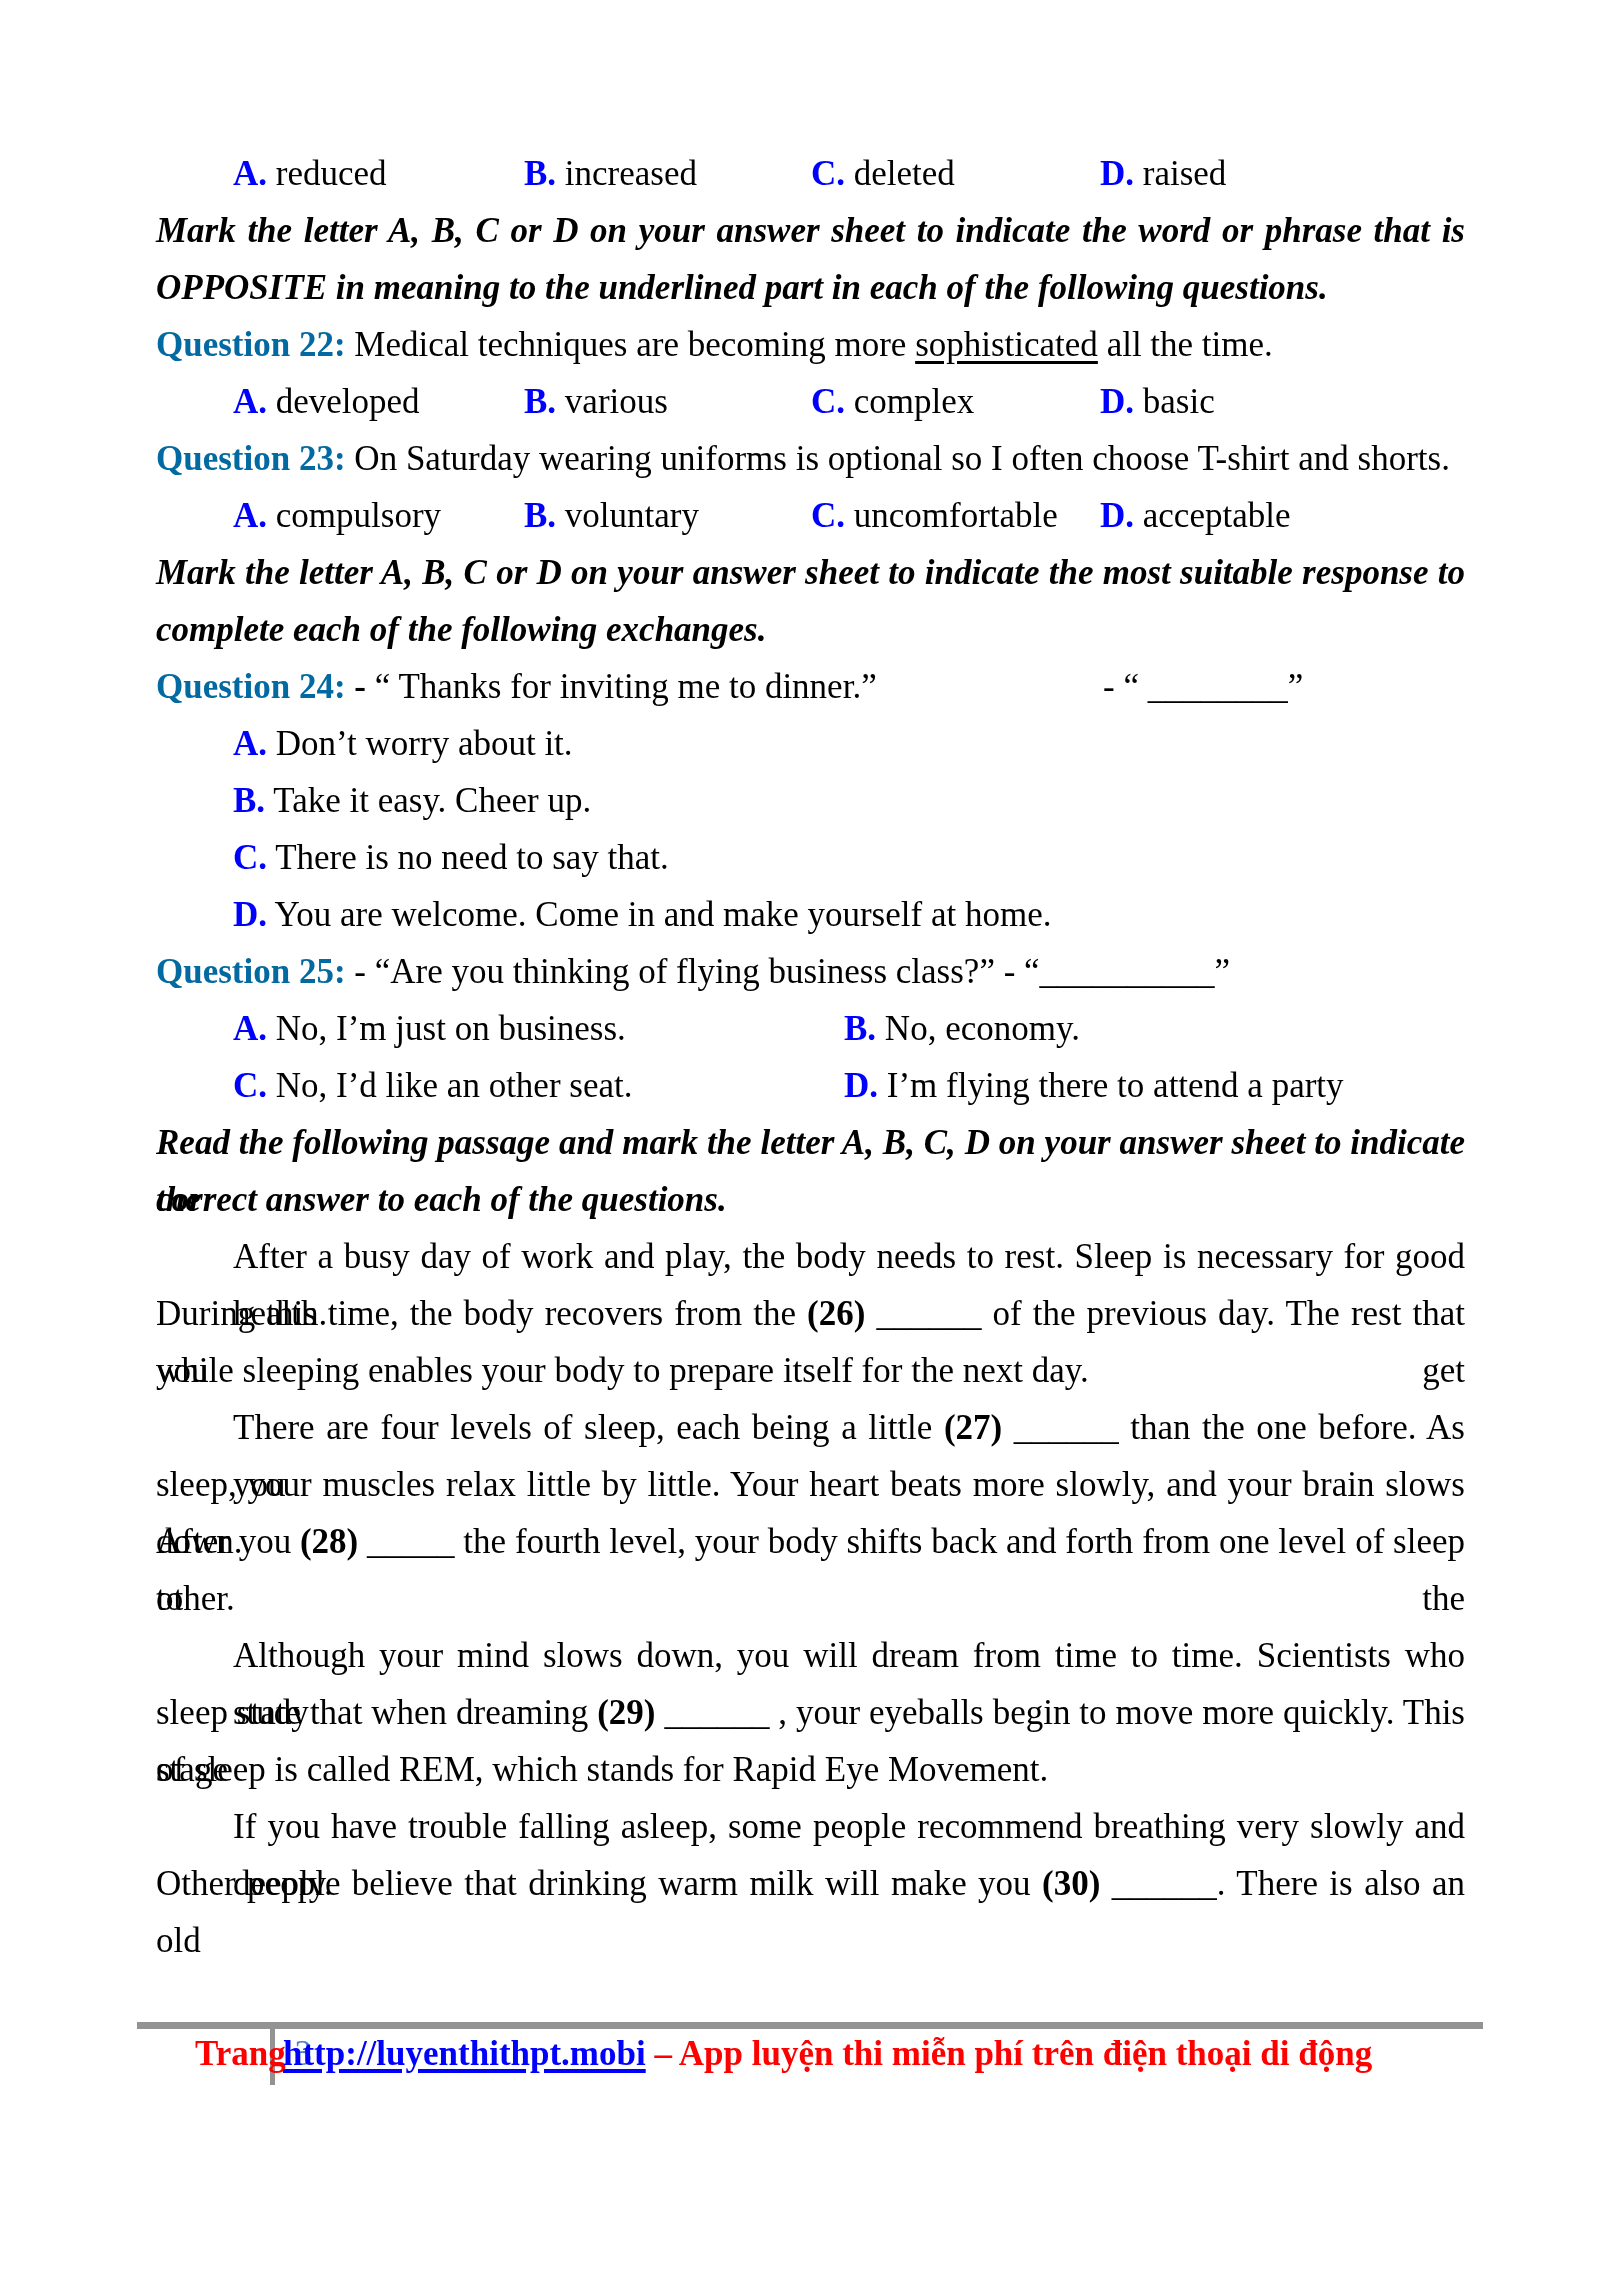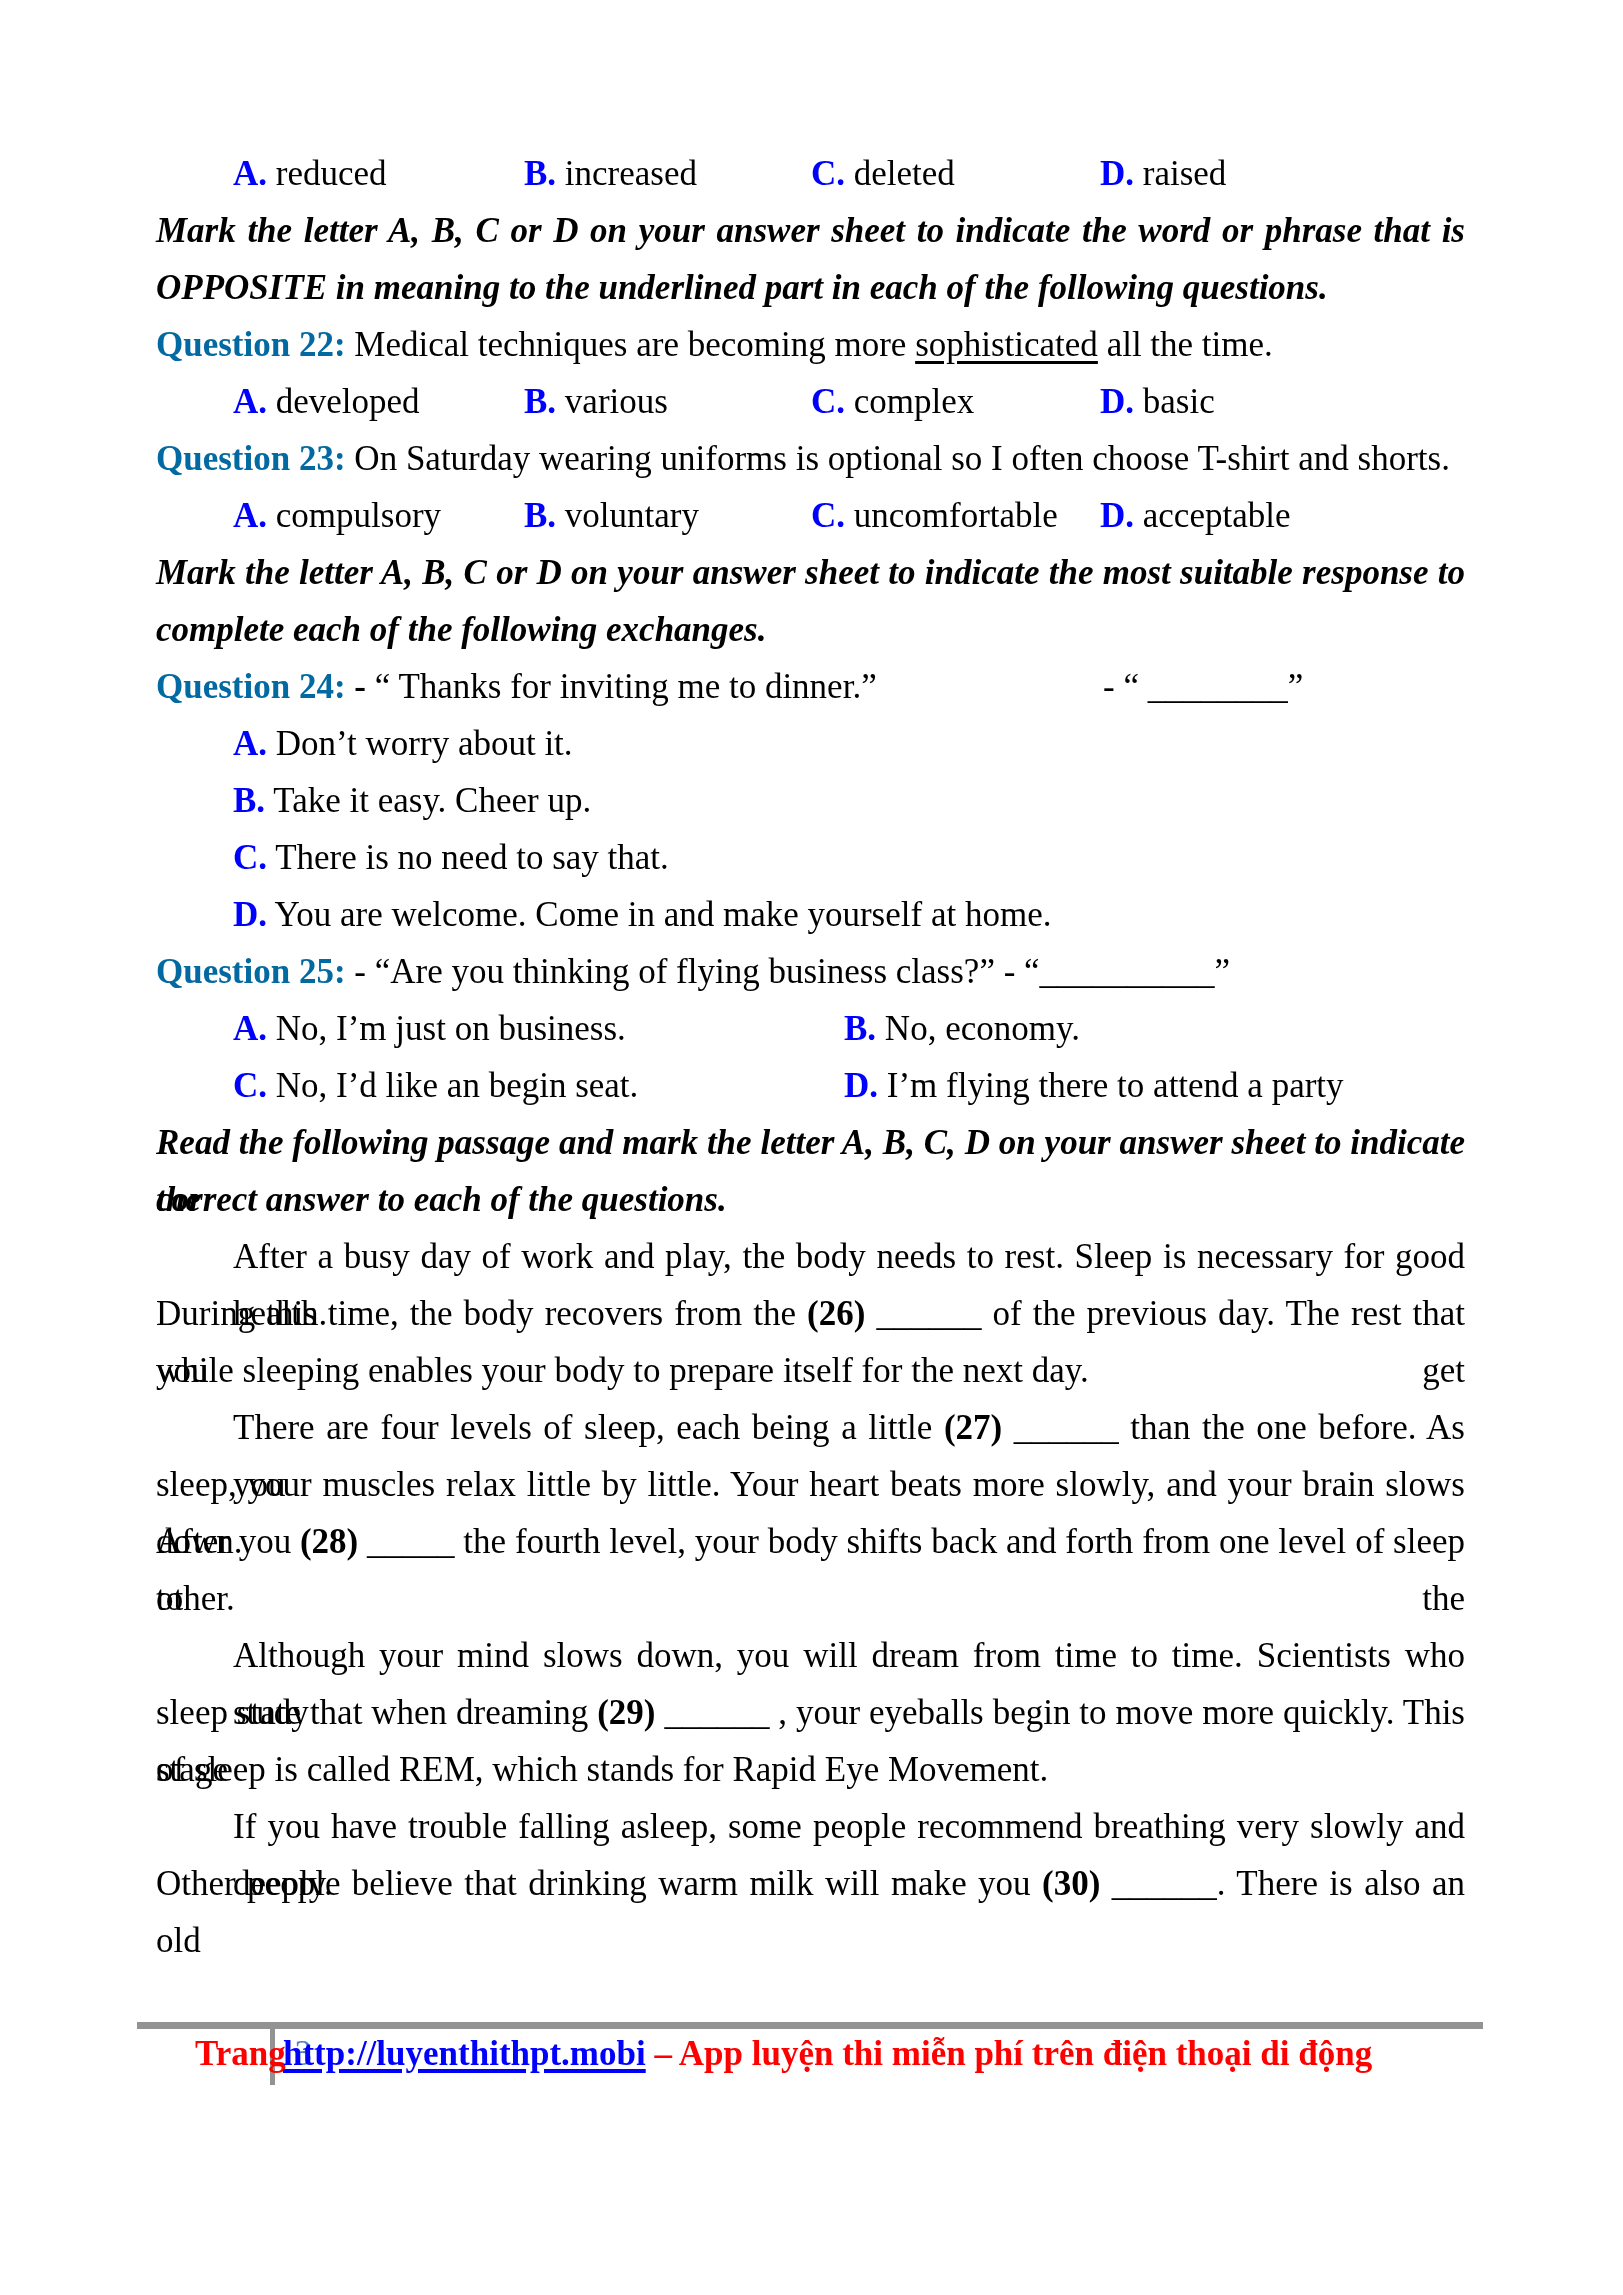--- a/index.html
+++ b/index.html
@@ -77,21 +77,21 @@
     <div class="line indent"><span class="opt-letter">D.</span> <span>You are welcome. Come in and make yourself at home.</span></div>
 
     <div class="line">
       <span class="qlabel">Question 25:</span><span> - “Are you thinking of flying business class?” - “__________”</span>
     </div>
     <div class="line">
       <span class="opt c1"><span class="opt-letter">A.</span> <span>No, I’m just on business.</span></span>
       <span class="opt half2"><span class="opt-letter">B.</span> <span>No, economy.</span></span>
     </div>
     <div class="line">
-      <span class="opt c1"><span class="opt-letter">C.</span> <span>No, I’d like an begin seat.</span></span>
+      <span class="opt c1"><span class="opt-letter">C.</span> <span>No, I’d like an other seat.</span></span>
       <span class="opt half2"><span class="opt-letter">D.</span> <span>I’m flying there to attend a party</span></span>
     </div>
 
     <div class="line just instr">Read the following passage and mark the letter A, B, C,  D on your answer sheet to indicate the</div>
     <div class="line instr">correct answer to each of the questions.</div>
 
     <div class="line just indent">After a busy day of work and play, the body needs to rest. Sleep is necessary for good health.</div>
     <div class="line just"><span>During this time, the body recovers from the </span><span class="num">(26)</span><span> ______ of the previous day. The rest that you get</span></div>
     <div class="line">while sleeping enables your body to prepare itself for the next day.</div>
 

